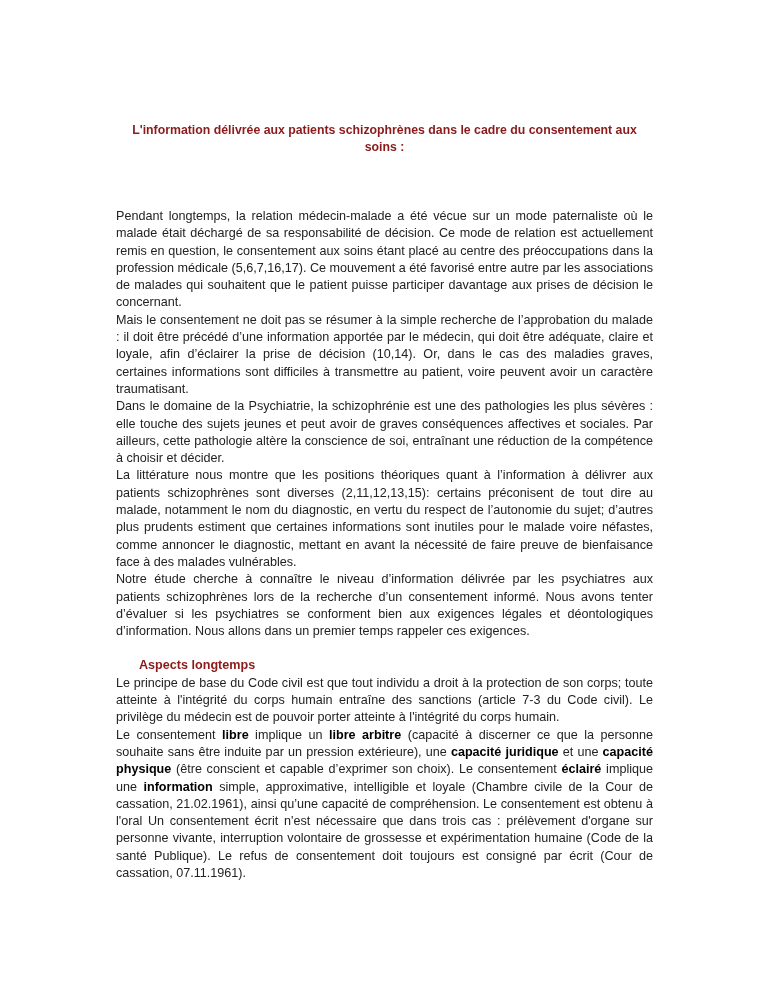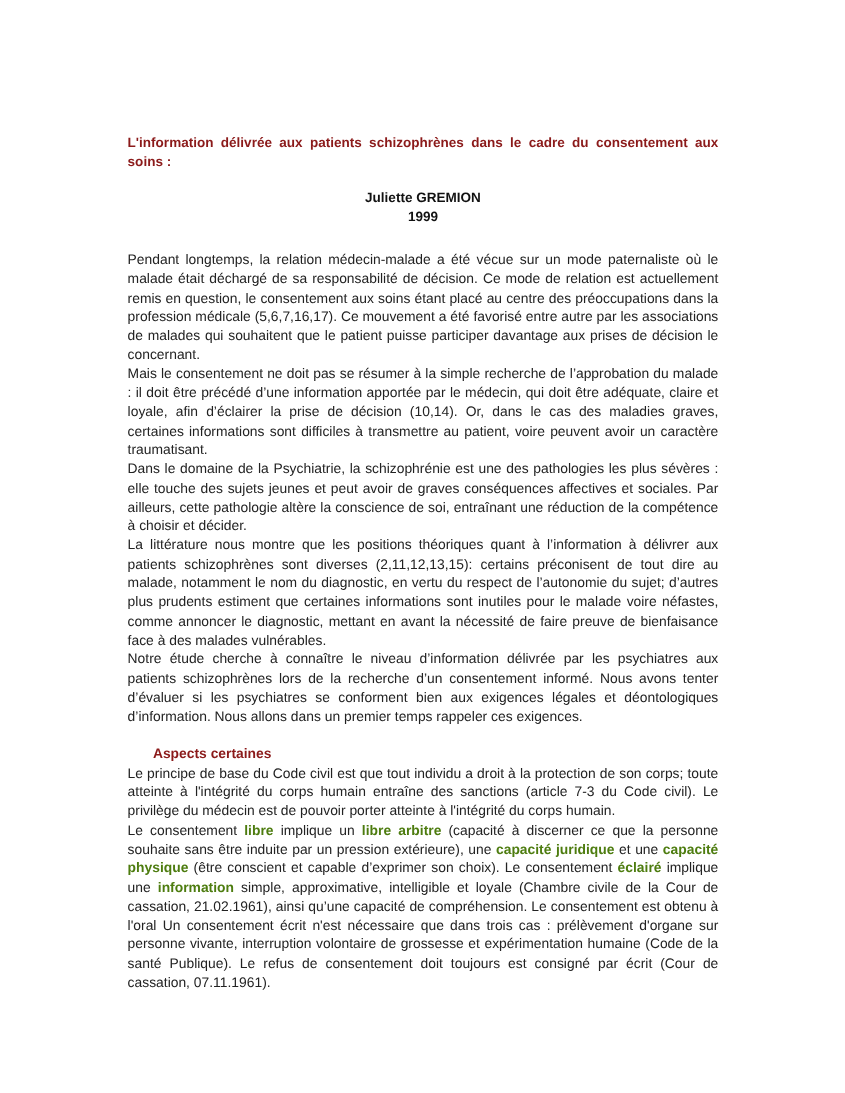--- a/index.html
+++ b/index.html
@@ -2,50 +2,46 @@
 <html><head>
 <meta charset="utf-8">
 <style>
   html, body { margin: 0; padding: 0; background: #ffffff; }
   body { width: 768px; height: 994px; overflow: hidden; position: relative; }
   .page {
     position: absolute; left: 116px; top: 122px; width: 537px;
     font-family: "Liberation Sans", sans-serif; font-size: 12.6px; line-height: 17.3px; color: #222;
   }
   .title {
-    color: #8b1a1a; font-weight: bold; font-size: 12.3px; line-height: 17px; margin: 0;
+    text-align: center; color: #8b1a1a; font-weight: bold; font-size: 12.3px; line-height: 17px; margin: 0;
   }
   .author {
     text-align: center; font-weight: bold; font-size: 12.3px; line-height: 17px; margin: 16px 0 0 0; color: #111;
   }
-  .intro { margin-top: 22px; }
+  .intro { margin-top: 52px; }
   p { margin: 0; text-align: justify; }
   .heading { color: #8b1a1a; font-weight: bold; margin: 17px 0 0 23px; }
-  b { color: #4d7c0f; }
+  b { color: #000000; }
 </style>
 </head>
 <body>
 
 <div class="page">
   <p class="title">
     <span>L'information délivrée aux patients schizophrènes dans le cadre du consentement aux soins :</span><br>
-  </p>
-  <p class="author">
-    <span>Juliette GREMION</span><br>
-    <span>1999</span>
   </p>
 
   <div class="intro">
     <p>Pendant longtemps, la relation médecin-malade a été vécue sur un mode paternaliste où le malade était déchargé de sa responsabilité de décision. Ce mode de relation est actuellement remis en question, le consentement aux soins étant placé au centre des préoccupations dans la profession médicale (5,6,7,16,17). Ce mouvement a été favorisé entre autre par les associations de malades qui souhaitent que le patient puisse participer davantage aux prises de décision le concernant.</p>
     <p>Mais le consentement ne doit pas se résumer à la simple recherche de l’approbation du malade : il doit être précédé d’une information apportée par le médecin, qui doit être adéquate, claire et loyale, afin d’éclairer la prise de décision (10,14). Or, dans le cas des maladies graves, certaines informations sont difficiles à transmettre au patient, voire peuvent avoir un caractère traumatisant.</p>
     <p>Dans le domaine de la Psychiatrie, la schizophrénie est une des pathologies les plus sévères : elle touche des sujets jeunes et peut avoir de graves conséquences affectives et sociales. Par ailleurs, cette pathologie altère la conscience de soi, entraînant une réduction de la compétence à choisir et décider.</p>
     <p>La littérature nous montre que les positions théoriques quant à l’information à délivrer aux patients schizophrènes sont diverses (2,11,12,13,15): certains préconisent de tout dire au malade, notamment le nom du diagnostic, en vertu du respect de l’autonomie du sujet; d’autres plus prudents estiment que certaines informations sont inutiles pour le malade voire néfastes, comme annoncer le diagnostic, mettant en avant la nécessité de faire preuve de bienfaisance face à des malades vulnérables.</p>
     <p>Notre étude cherche à connaître le niveau d’information délivrée par les psychiatres aux patients schizophrènes lors de la recherche d’un consentement informé. Nous avons tenter d’évaluer si les psychiatres se conforment bien aux exigences légales et déontologiques d’information. Nous allons dans un premier temps rappeler ces exigences.</p>
   </div>
 
   <div>
-    <p class="heading">Aspects certaines</p>
+    <p class="heading">Aspects longtemps</p>
     <p>Le principe de base du Code civil est que tout individu a droit à la protection de son corps; toute atteinte à l'intégrité du corps humain entraîne des sanctions (article 7-3 du Code civil). Le privilège du médecin est de pouvoir porter atteinte à l'intégrité du corps humain.</p>
     <p><span>Le consentement </span><b>libre</b><span> implique un </span><b>libre arbitre</b><span> (capacité à discerner ce que la personne souhaite sans être induite par un pression extérieure), une </span><b>capacité juridique</b><span> et une </span><b>capacité physique</b><span> (être conscient et capable d’exprimer son choix). Le consentement </span><b>éclairé</b><span> implique une </span><b>information</b><span> simple, approximative, intelligible et loyale (Chambre civile de la Cour de cassation, 21.02.1961), ainsi qu’une capacité de compréhension. Le consentement est obtenu à l'oral Un consentement écrit n'est nécessaire que dans trois cas : prélèvement d'organe sur personne vivante, interruption volontaire de grossesse et expérimentation humaine (Code de la santé Publique). Le refus de consentement doit toujours est consigné par écrit (Cour de cassation, 07.11.1961).</span></p>
 
   </div>
 
 </div>
 
 </body></html>

